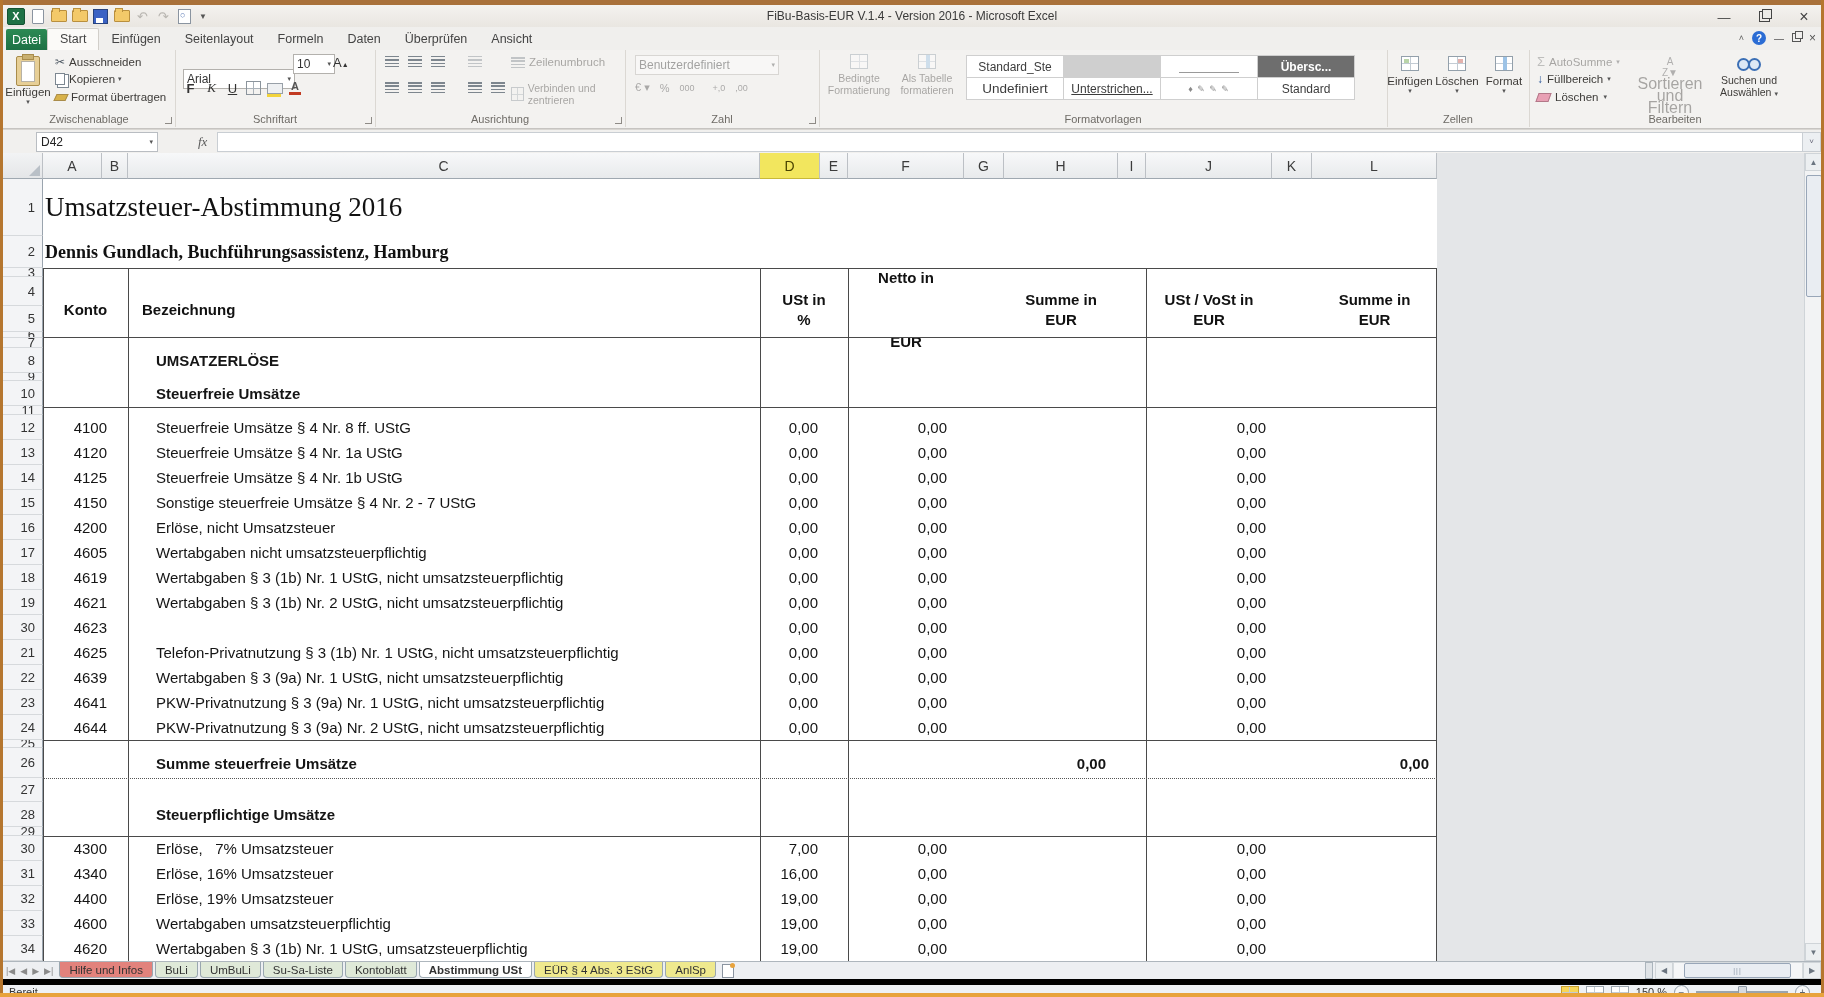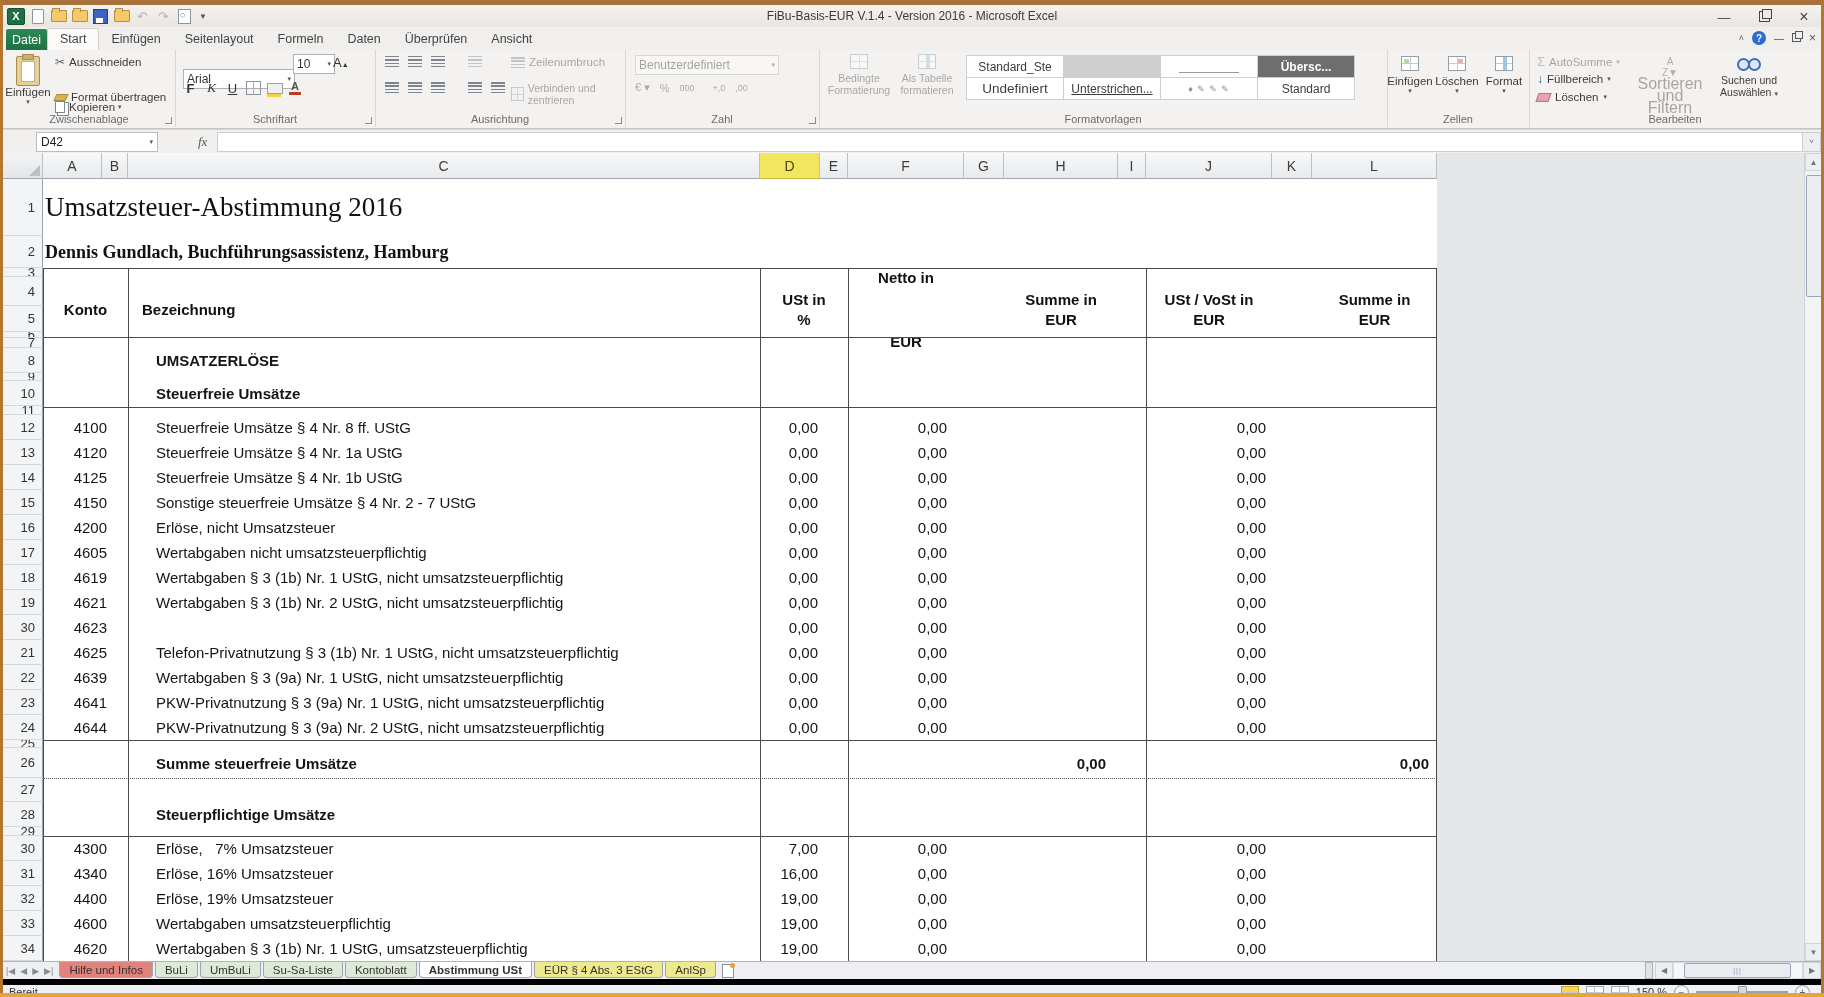--- a/index.html
+++ b/index.html
@@ -239,21 +239,21 @@
     <div class="rgroup" style="left:0;width:172px;">
       <div class="abs bigbtn" style="left:2px;top:2px;">
         <span class="clipboard"></span>
         <span class="smalltxt">Einfügen</span>
         <span class="dd">▾</span>
       </div>
       <div class="abs" style="left:52px;top:5px;display:flex;align-items:center;">
         <span class="ic-scissors">✂</span>
         <span class="smalltxt" style="margin-left:4px;">Ausschneiden</span>
       </div>
-      <div class="abs" style="left:52px;top:23px;display:flex;align-items:center;margin-top:28px;">
+      <div class="abs" style="left:52px;top:23px;display:flex;align-items:center;">
         <span class="ic-copy"></span>
         <span class="smalltxt">Kopieren</span>
         <span class="dd" style="margin-left:3px;">▾</span>
       </div>
       <div class="abs" style="left:52px;top:41px;display:flex;align-items:center;">
         <span class="ic-brush"></span>
         <span class="smalltxt">Format übertragen</span>
       </div>
       <div class="glabel">Zwischenablage</div>
       <span class="launcher"></span>

